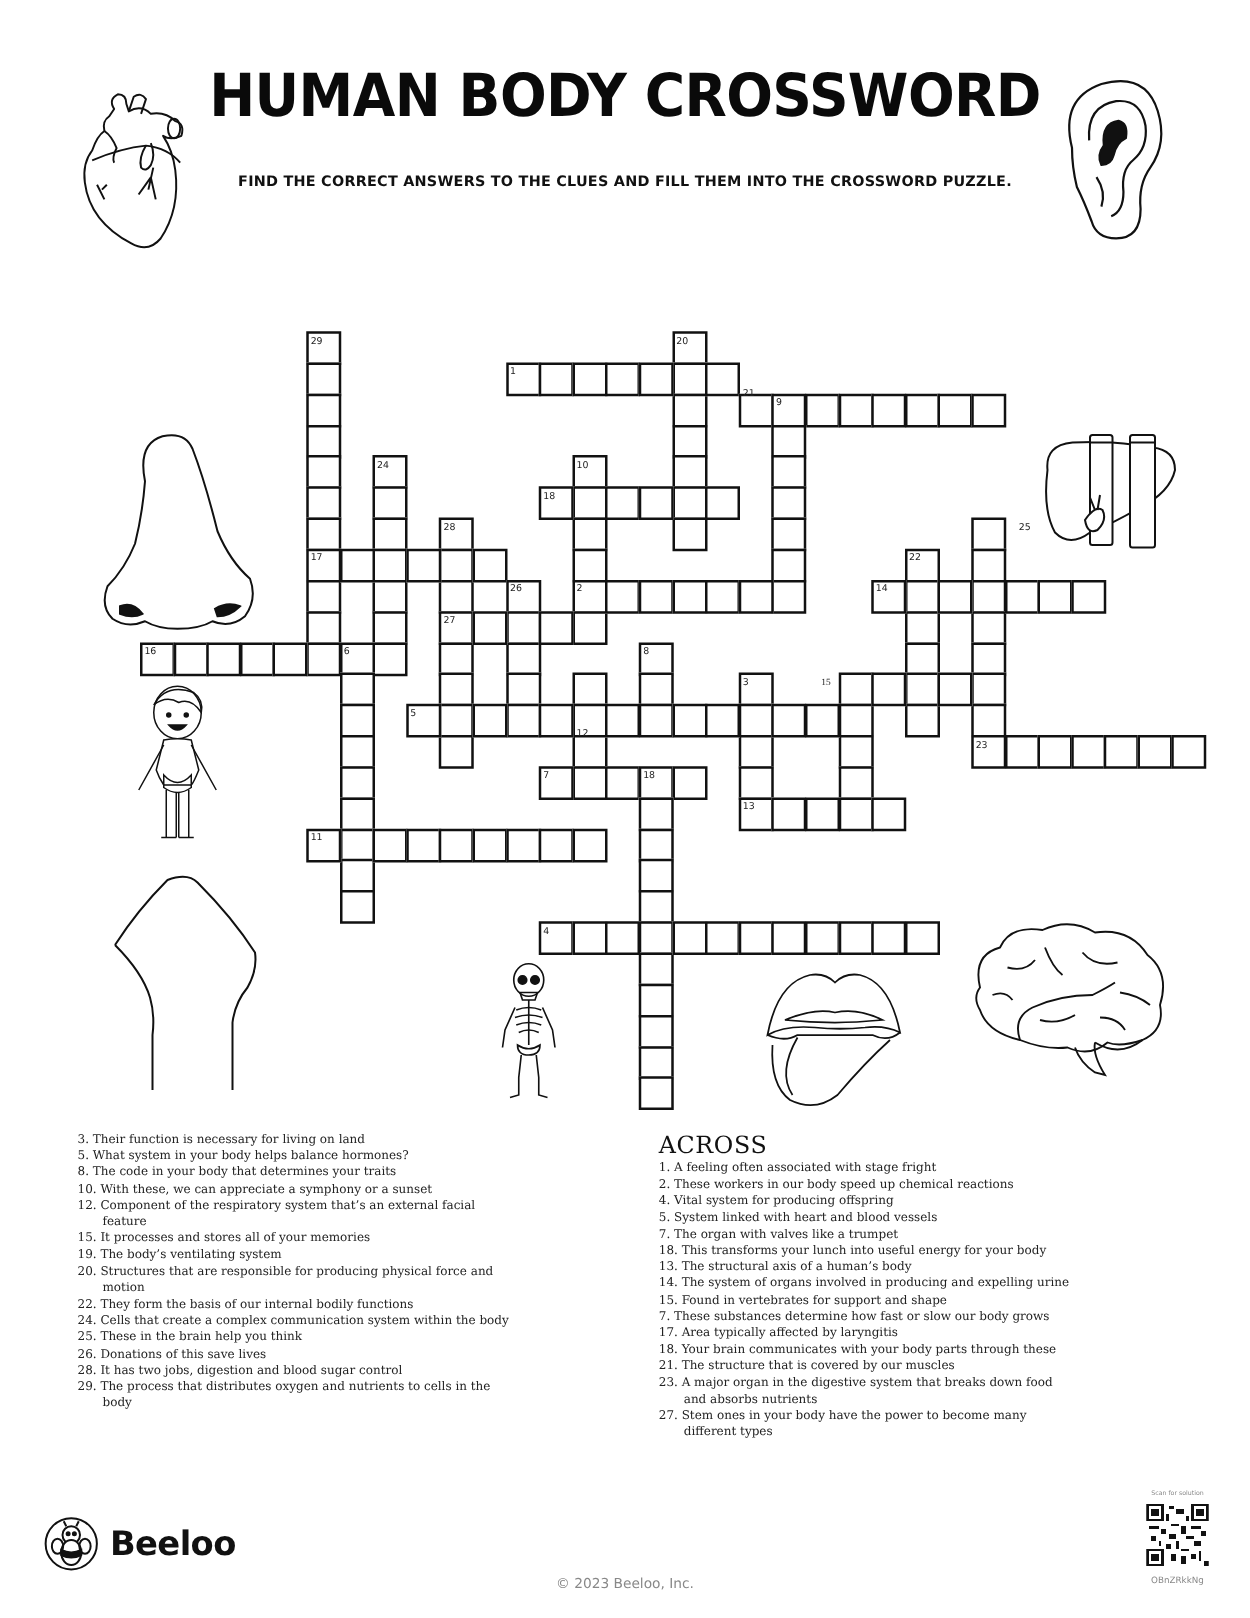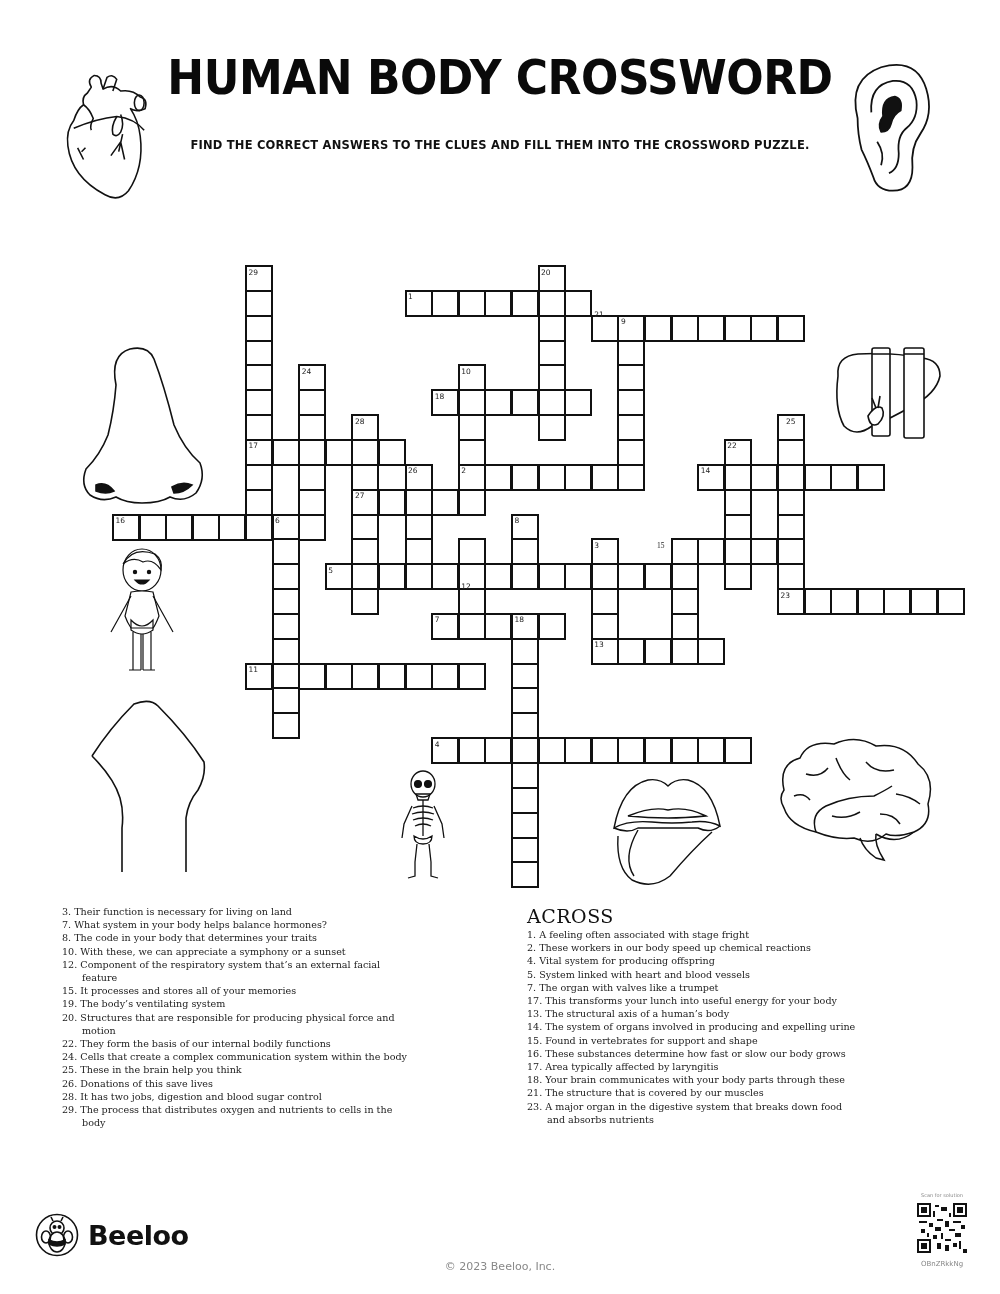--- a/index.html
+++ b/index.html
@@ -323,21 +323,21 @@
     <div class="cell" style="left: 723.8px; top: 737.15px;"></div>
     <span class="num" style="left: 248.5px; top: 268.5px;">29</span>
     <span class="num" style="left: 541.1px; top: 268.5px;">20</span>
     <span class="num" style="left: 408.1px; top: 293.35px;">1</span>
     <span class="num" style="left: 594.3px; top: 311px;">21</span>
     <span class="num" style="left: 620.9px; top: 318.2px;">9</span>
     <span class="num" style="left: 301.7px; top: 367.9px;">24</span>
     <span class="num" style="left: 461.3px; top: 367.9px;">10</span>
     <span class="num" style="left: 434.7px; top: 392.75px;">18</span>
     <span class="num" style="left: 354.9px; top: 417.6px;">28</span>
-    <span class="num" style="left: 786px; top: 417.6px;">25</span>
+    <span class="num" style="left: 815px; top: 417.6px;">25</span>
     <span class="num" style="left: 248.5px; top: 442.45px;">17</span>
     <span class="num" style="left: 727.3px; top: 442.45px;">22</span>
     <span class="num" style="left: 408.1px; top: 467.3px;">26</span>
     <span class="num" style="left: 461.3px; top: 467.3px;">2</span>
     <span class="num" style="left: 700.7px; top: 467.3px;">14</span>
     <span class="num" style="left: 354.9px; top: 492.15px;">27</span>
     <span class="num" style="left: 115.5px; top: 517px;">16</span>
     <span class="num" style="left: 275.1px; top: 517px;">6</span>
     <span class="num" style="left: 514.5px; top: 517px;">8</span>
     <span class="num" style="left: 461.3px; top: 541.85px; margin-top: 41px;">12</span>
@@ -348,21 +348,21 @@
     <span class="num" style="left: 434.7px; top: 616.4px;">7</span>
     <span class="num" style="left: 514.5px; top: 616.4px;">18</span>
     <span class="num" style="left: 594.3px; top: 641.25px;">13</span>
     <span class="num" style="left: 248.5px; top: 666.1px;">11</span>
     <span class="num" style="left: 434.7px; top: 740.65px;">4</span>
   </div>
 
 <div class="clues" id="down">
   <ol id="down-list">
       <li>3. Their function is necessary for living on land</li>
-      <li>7. What system in your body helps balance hormones?</li>
+      <li>5. What system in your body helps balance hormones?</li>
       <li>8. The code in your body that determines your traits</li>
       <li>10. With these, we can appreciate a symphony or a sunset</li>
       <li>12. Component of the respiratory system that’s an external facial feature</li>
       <li>15. It processes and stores all of your memories</li>
       <li>19. The body’s ventilating system</li>
       <li>20. Structures that are responsible for producing physical force and motion</li>
       <li>22. They form the basis of our internal bodily functions</li>
       <li>24. Cells that create a complex communication system within the body</li>
       <li>25. These in the brain help you think</li>
       <li>26. Donations of this save lives</li>
@@ -371,29 +371,30 @@
     </ol>
 </div>
 <div class="clues" id="across">
   <h2>ACROSS</h2>
   <ol id="across-list">
       <li>1. A feeling often associated with stage fright</li>
       <li>2. These workers in our body speed up chemical reactions</li>
       <li>4. Vital system for producing offspring</li>
       <li>5. System linked with heart and blood vessels</li>
       <li>7. The organ with valves like a trumpet</li>
-      <li>17. This transforms your lunch into useful energy for your body</li>
+      <li>18. This transforms your lunch into useful energy for your body</li>
       <li>13. The structural axis of a human’s body</li>
       <li>14. The system of organs involved in producing and expelling urine</li>
       <li>15. Found in vertebrates for support and shape</li>
-      <li>16. These substances determine how fast or slow our body grows</li>
+      <li>7. These substances determine how fast or slow our body grows</li>
       <li>17. Area typically affected by laryngitis</li>
       <li>18. Your brain communicates with your body parts through these</li>
       <li>21. The structure that is covered by our muscles</li>
       <li>23. A major organ in the digestive system that breaks down food and absorbs nutrients</li>
+      <li>27. Stem ones in your body have the power to become many different types</li>
     </ol>
 </div>
 
 <div class="logo">
   <svg width="44" height="44" viewBox="0 0 44 44" fill="none" stroke="#111" stroke-width="1.6">
     <circle cx="22" cy="22" r="20.5"></circle>
     <circle cx="22" cy="15" r="7" fill="#fff"></circle>
     <circle cx="19.5" cy="14" r="1.2" fill="#111"></circle>
       <circle cx="24.5" cy="14" r="1.2" fill="#111"></circle>
     <path d="M18 8 L16 4 M26 8 L28 4"></path>

